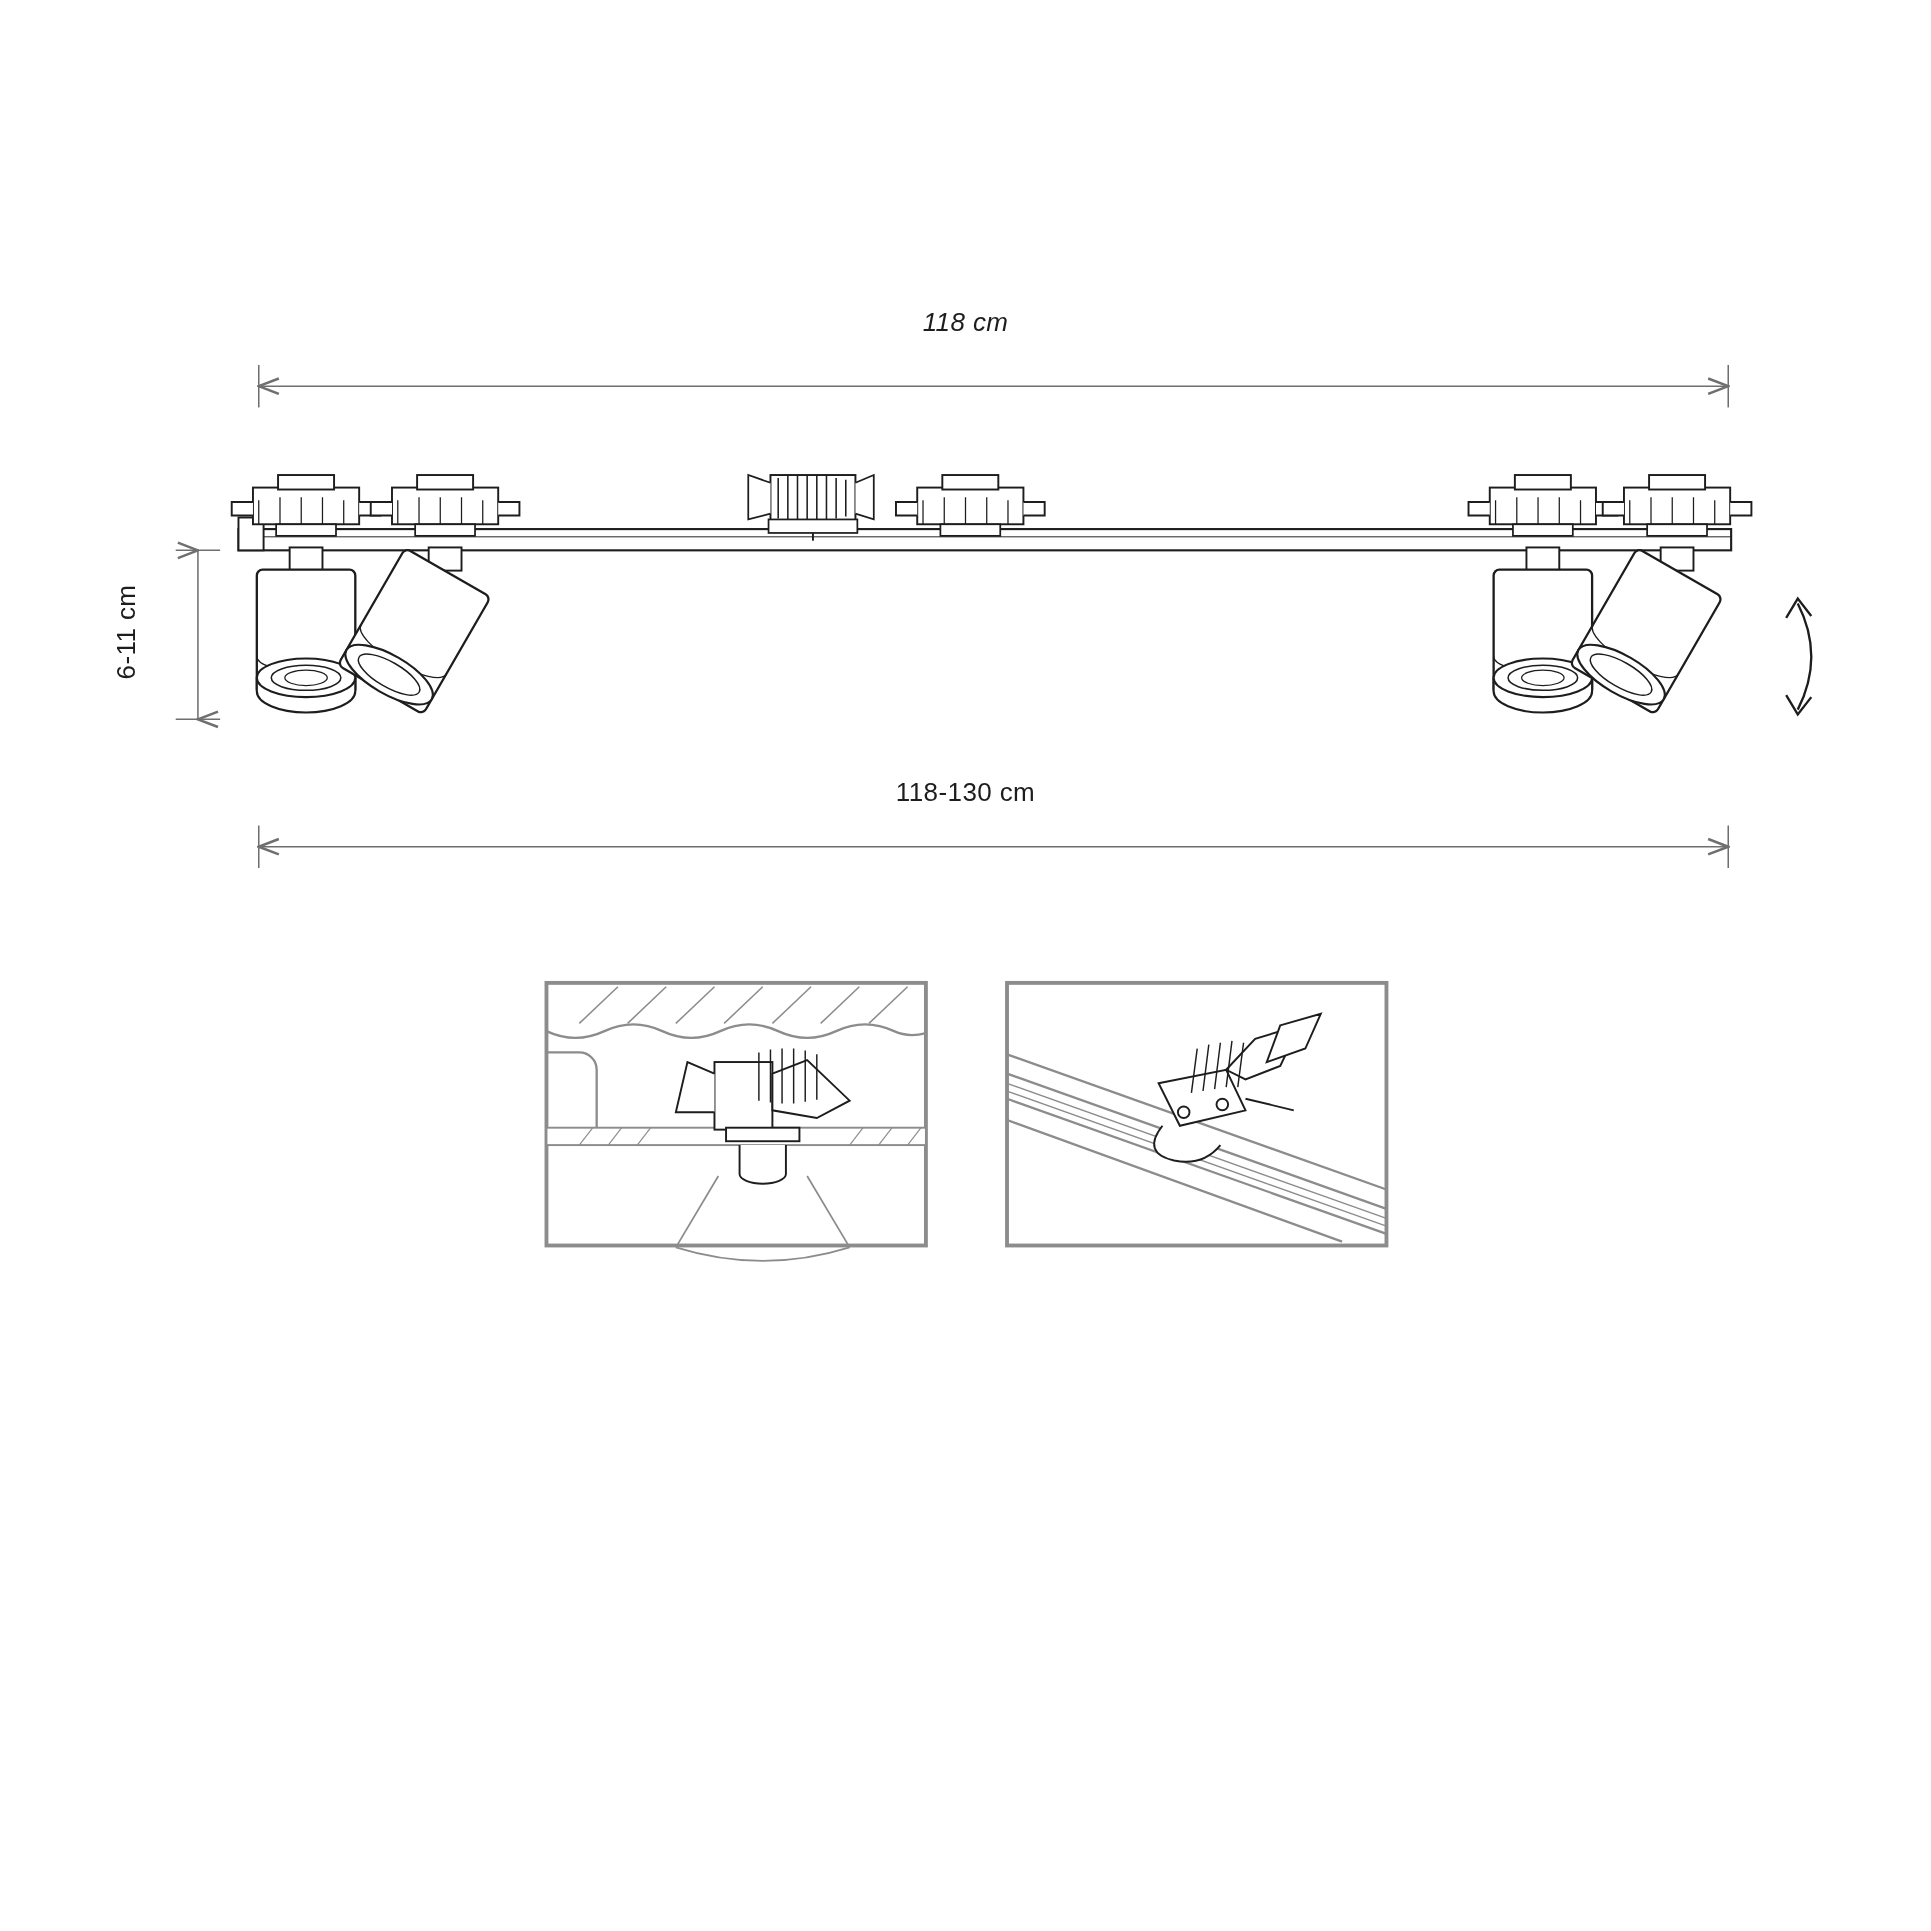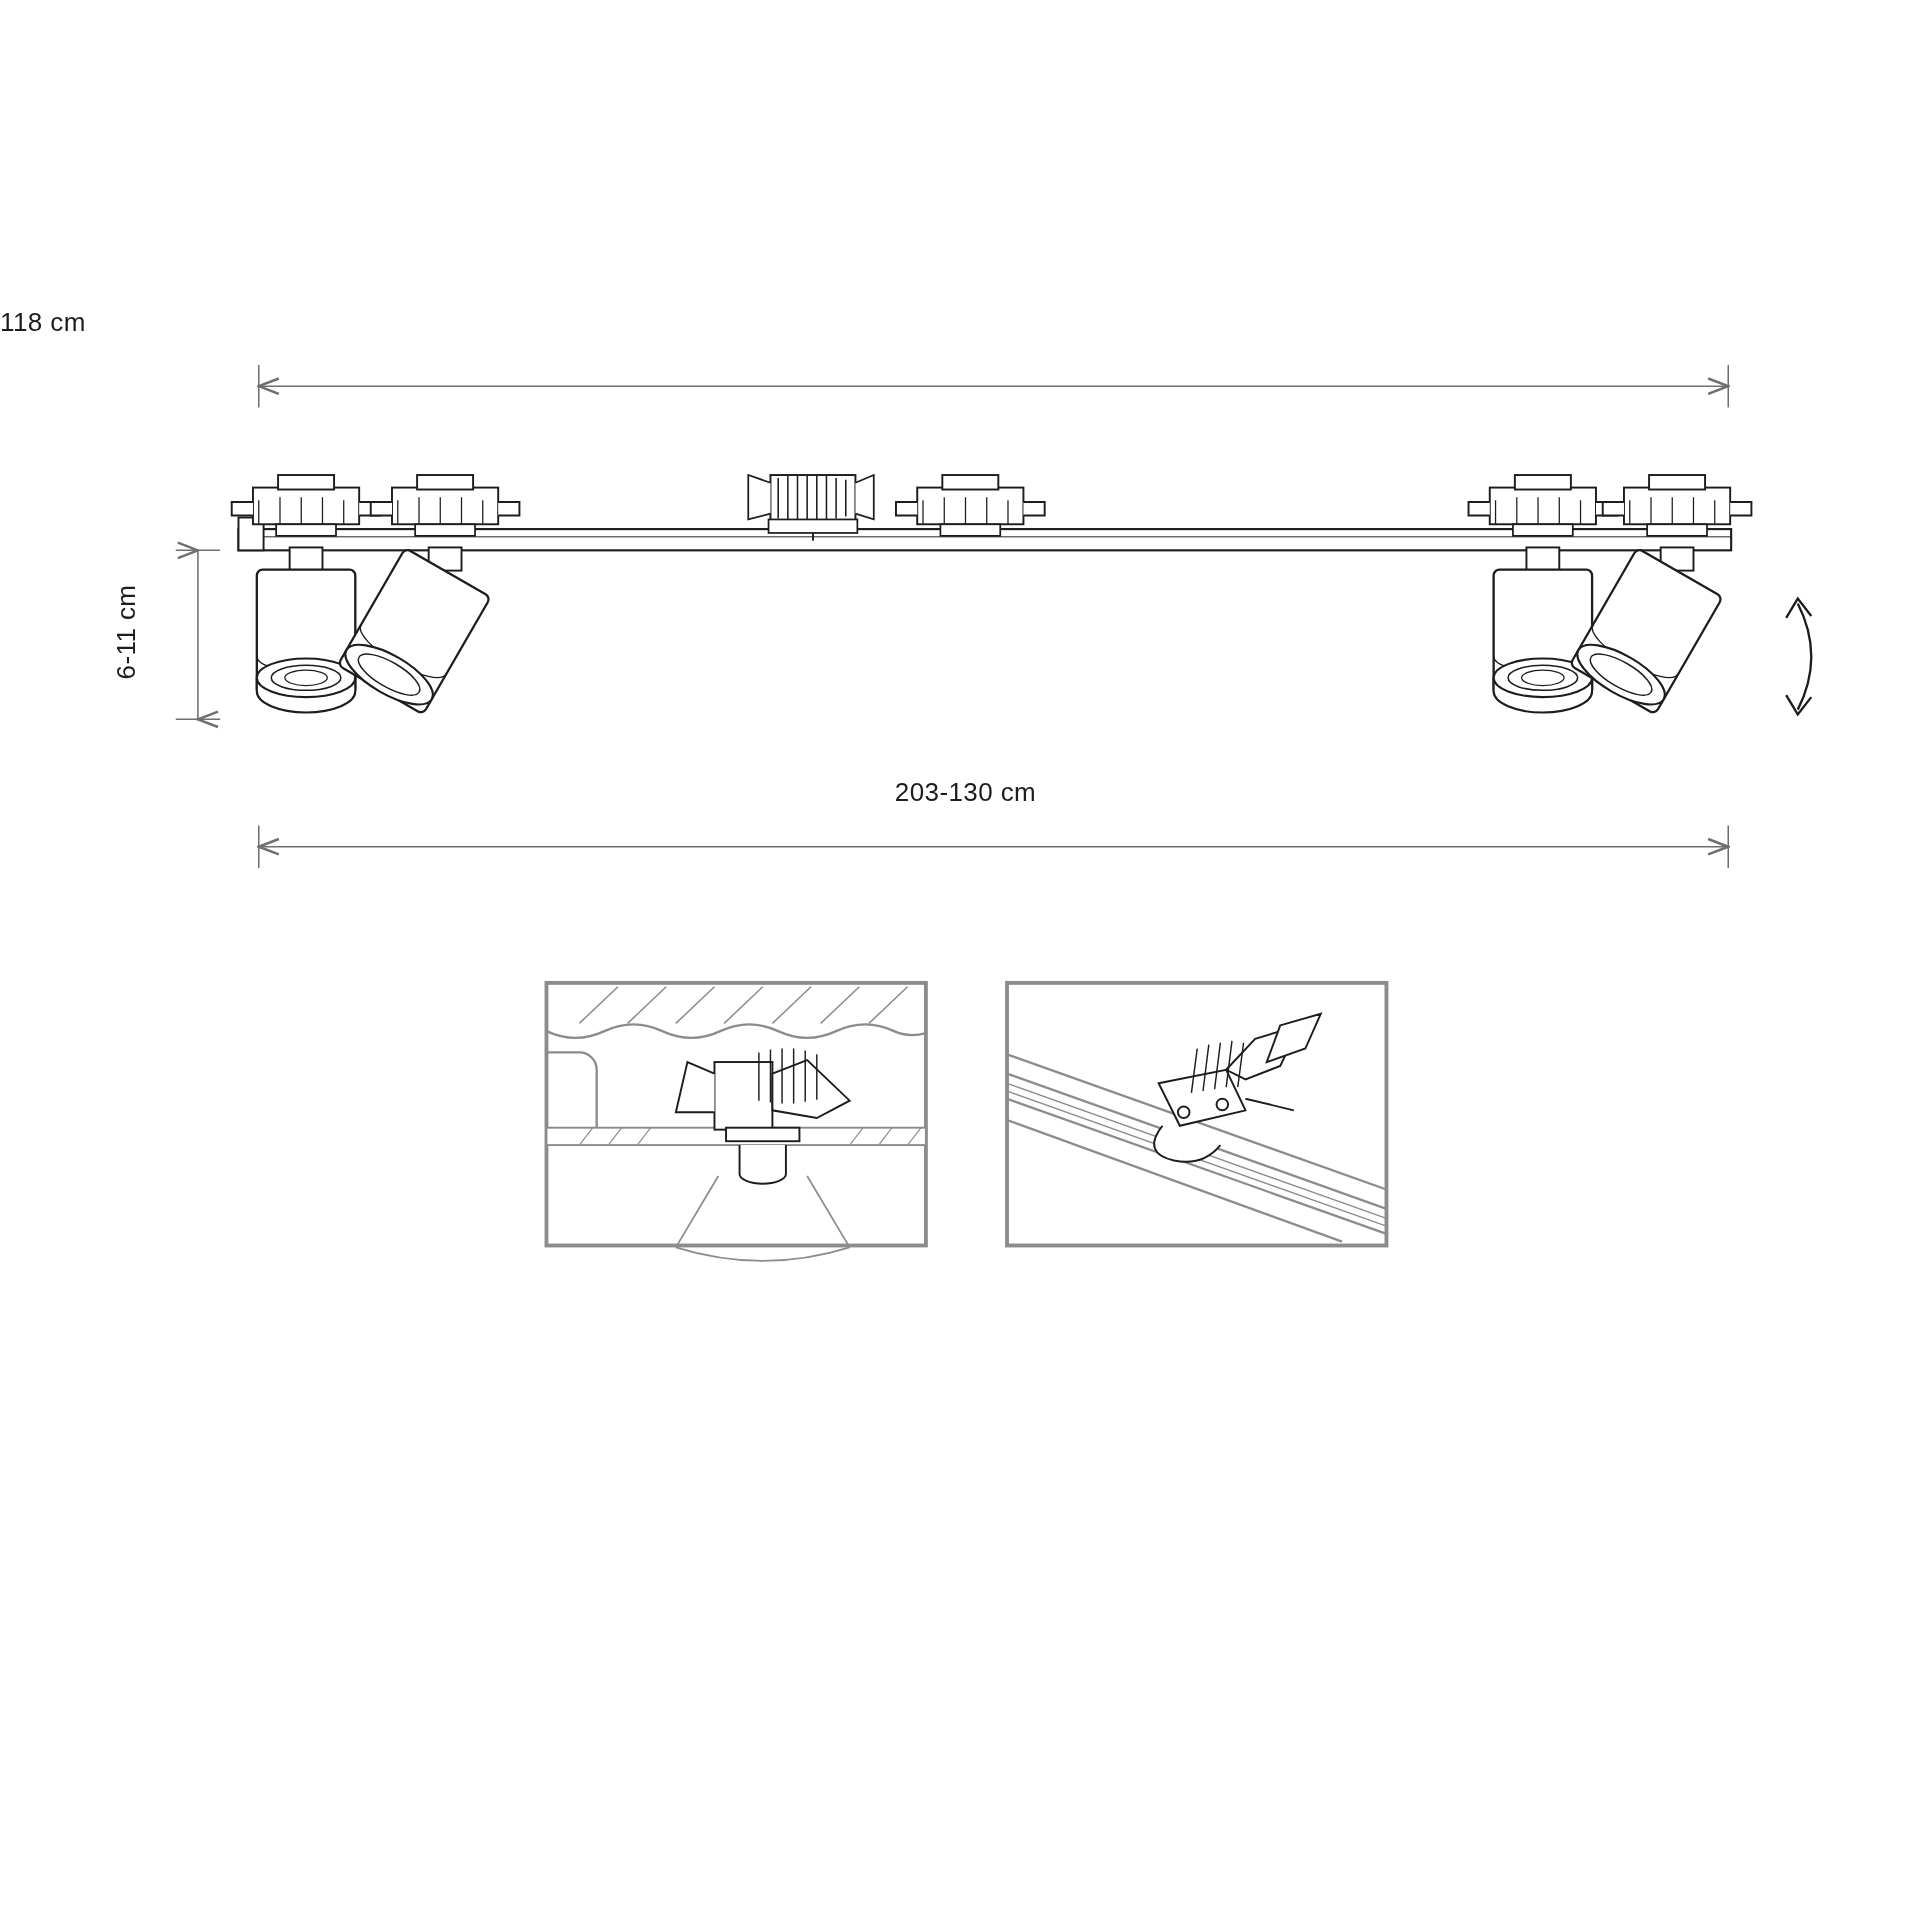--- a/index.html
+++ b/index.html
@@ -24,41 +24,43 @@
   .dim-label {
     position: absolute;
     font-size: 26px;
     letter-spacing: 0.4px;
     color: #1d1d1d;
     white-space: nowrap;
   }
   #label-top {
     left: 0; right: 0;
     top: 307px;
+    text-align: center;
+    font-style: italic;
   }
   #label-bottom {
     left: 0; right: 0;
     top: 777px;
     text-align: center;
   }
   #label-height {
     left: 126px;
     top: 632px;
     transform: translate(-50%, -50%) rotate(-90deg);
     transform-origin: center center;
   }
   svg { display: block; }
 </style>
 </head>
 <body>
 
 <div id="sheet">
 
   <div class="dim-label" id="label-top">118 cm</div>
-  <div class="dim-label" id="label-bottom">203-130 cm</div>
+  <div class="dim-label" id="label-bottom">118-130 cm</div>
   <div class="dim-label" id="label-height">6-11 cm</div>
 
   <svg width="1931" height="1931" viewBox="0 0 2000 2000">
     <defs>
       <marker id="arrowL" markerWidth="16" markerHeight="12" refX="1" refY="6" orient="auto">
         <path d="M14,1 L1,6 L14,11" fill="none" stroke="#6f6f6f" stroke-width="1.6"></path>
       </marker>
       <marker id="arrowR" markerWidth="16" markerHeight="12" refX="15" refY="6" orient="auto">
         <path d="M2,1 L15,6 L2,11" fill="none" stroke="#6f6f6f" stroke-width="1.6"></path>
       </marker>

